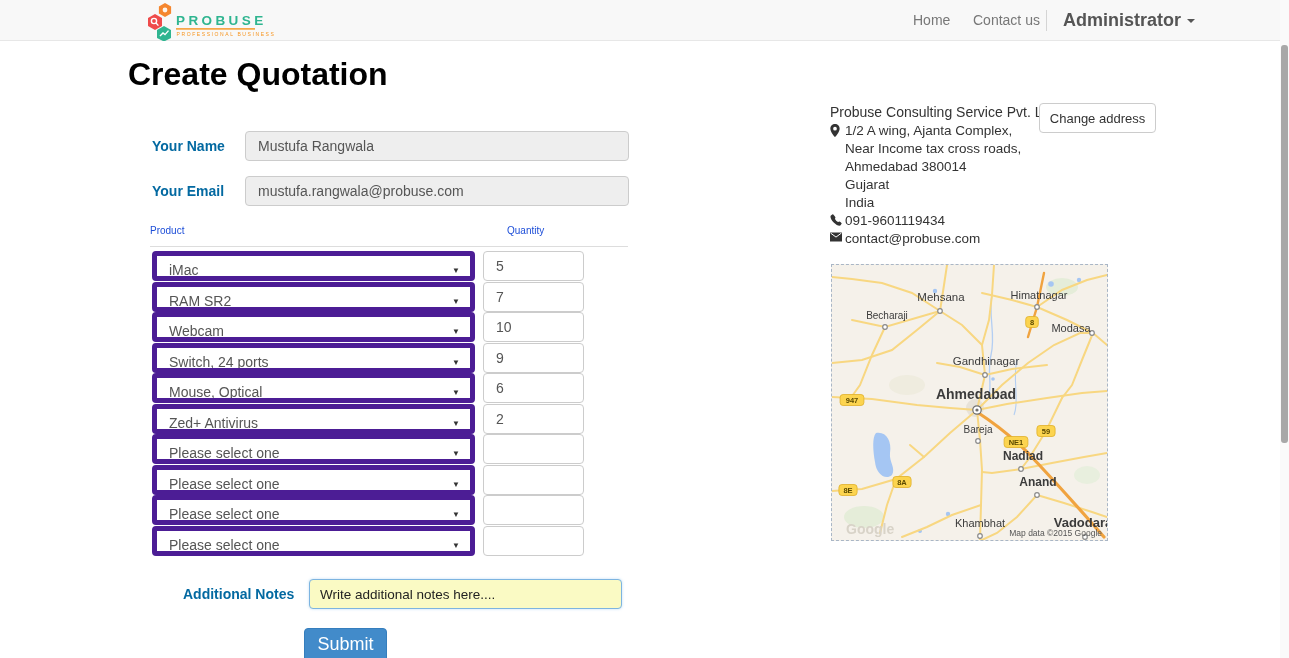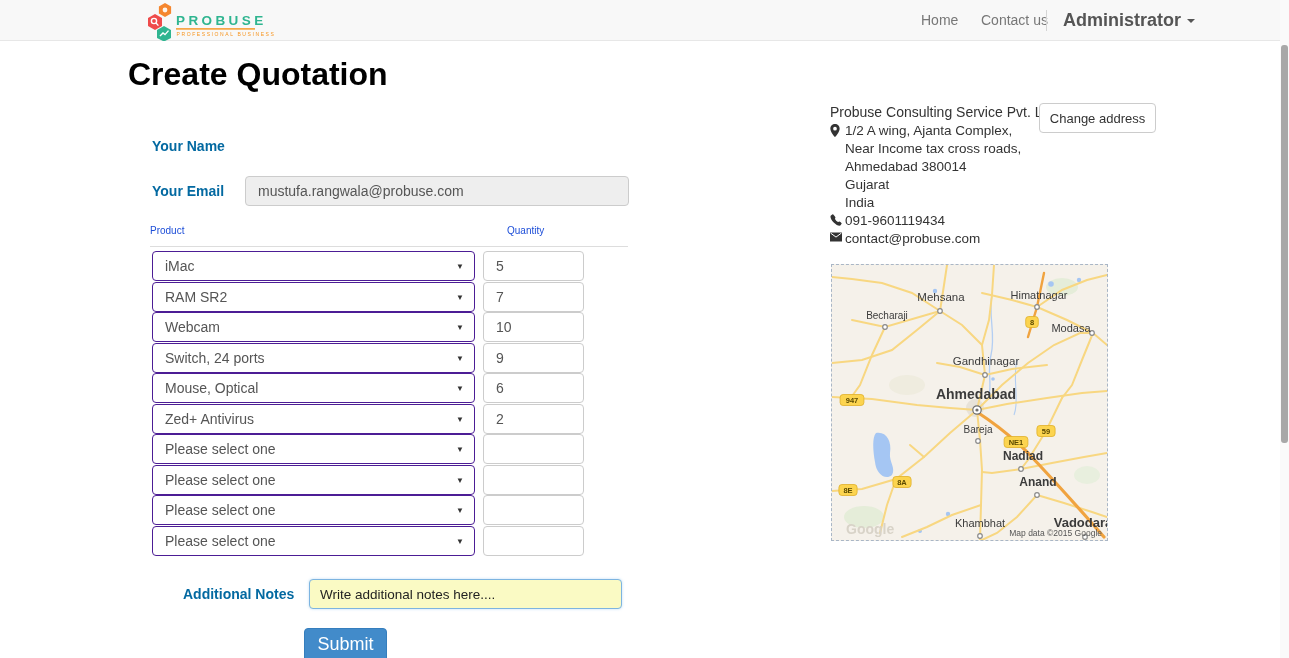--- a/index.html
+++ b/index.html
@@ -5,21 +5,21 @@
   * { margin:0; padding:0; box-sizing:border-box; }
   html,body { width:1289px; height:658px; overflow:hidden; background:#fff;
               font-family:"Liberation Sans", sans-serif; }
   .screen { position:relative; width:1289px; height:658px; background:#fff; overflow:hidden; }
 
   
   .navbar { position:absolute; left:0; top:0; width:1280px; height:41px;
             background:#f8f8f8; border-bottom:1px solid #e7e7e7; }
   .brand { position:absolute; left:145px; top:2px; }
   .nav-link { position:absolute; top:0; height:51px; line-height:41px; font-size:14px;
-              color:#777; cursor:pointer;margin-left:8px; }
+              color:#777; cursor:pointer; }
   .nav-divider { position:absolute; top:10px; left:1046px; width:1px; height:21px; background:#d5d5d5; }
   .nav-admin { position:absolute; left:1063px; top:0; height:41px; line-height:41px;
                font-size:18px; font-weight:bold; color:#555; cursor:pointer; }
   .caret { display:inline-block; width:0; height:0; margin-left:6px; vertical-align:middle;
            border-left:4px solid transparent; border-right:4px solid transparent;
            border-top:4px solid #555; }
 
   
   .page-title { position:absolute; left:128px; top:56px; font-size:32px; font-weight:bold; color:#000000; }
 
@@ -33,21 +33,21 @@
   .in-name  { top:131px; }
   .in-email { top:176px; }
 
   .col-head { position:absolute; top:225px; font-size:10px; font-weight:normal; color:#1d4ed8; }
   .head-product  { left:150px; }
   .head-quantity { left:507px; }
   .head-sep { position:absolute; left:150px; top:246px; width:478px; height:0; border-top:1px solid #ddd; }
 
   .rows-wrap { position:absolute; left:152px; top:251px; }
   .prow { display:flex; margin-bottom:0.5px; }
-  .pselect { position:relative; width:323px; height:30px; border:1px solid #4c1d95; border-radius:4px;
+  .pselect { position:relative; width:323px; height:30px; border:5px solid #4c1d95; border-radius:4px;
              background:#fff; color:#555; font-size:14px; line-height:28px; padding:0 24px 0 12px;
              cursor:pointer; overflow:hidden; }
   .pselect .sel-caret { position:absolute; right:10px; top:0; line-height:29px; font-size:8px; color:#333; }
   .qty { width:101px; height:30px; margin-left:8px; border:1px solid #ccc; border-radius:4px;
          color:#555; font-size:14px; padding:0 12px; background:#fff;
          font-family:"Liberation Sans", sans-serif; }
 
   .lbl-notes { left:183px; top:579px; }
   .notes-input { position:absolute; left:309px; top:579px; width:313px; height:30px;
                  background:#fafac4; border:1px solid #7db4e0; border-radius:4px;
@@ -99,20 +99,21 @@
     </div>
     <span class="nav-link" style="left:913px;">Home</span>
     <span class="nav-link" style="left:973px;">Contact us</span>
     <span class="nav-divider"></span>
     <span class="nav-admin"><span>Administrator</span><span class="caret"></span></span>
   </div>
 
   <h1 class="page-title">Create Quotation</h1>
 
   <label class="flabel lbl-name">Your Name</label>
+  <input class="txt-disabled in-name" disabled="" value="Mustufa Rangwala" style="">
   <label class="flabel lbl-email">Your Email</label>
   <input class="txt-disabled in-email" disabled="" value="mustufa.rangwala@probuse.com" style="">
 
   <span class="col-head head-product">Product</span>
   <span class="col-head head-quantity">Quantity</span>
   <div class="head-sep"></div>
 
   <div class="rows-wrap">
       <div class="prow">
         <div class="pselect"><span>iMac</span><span class="sel-caret">▼</span></div>

